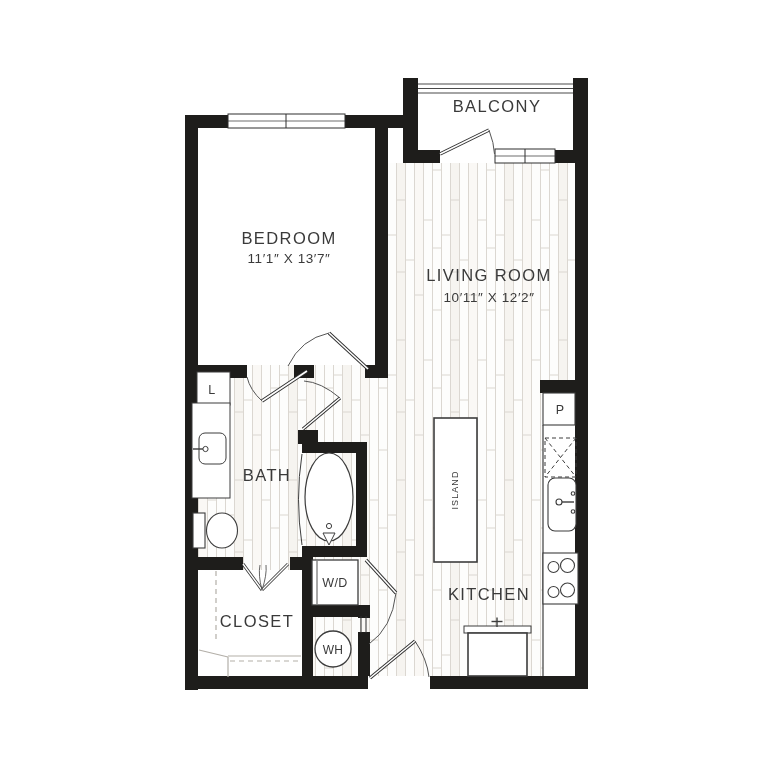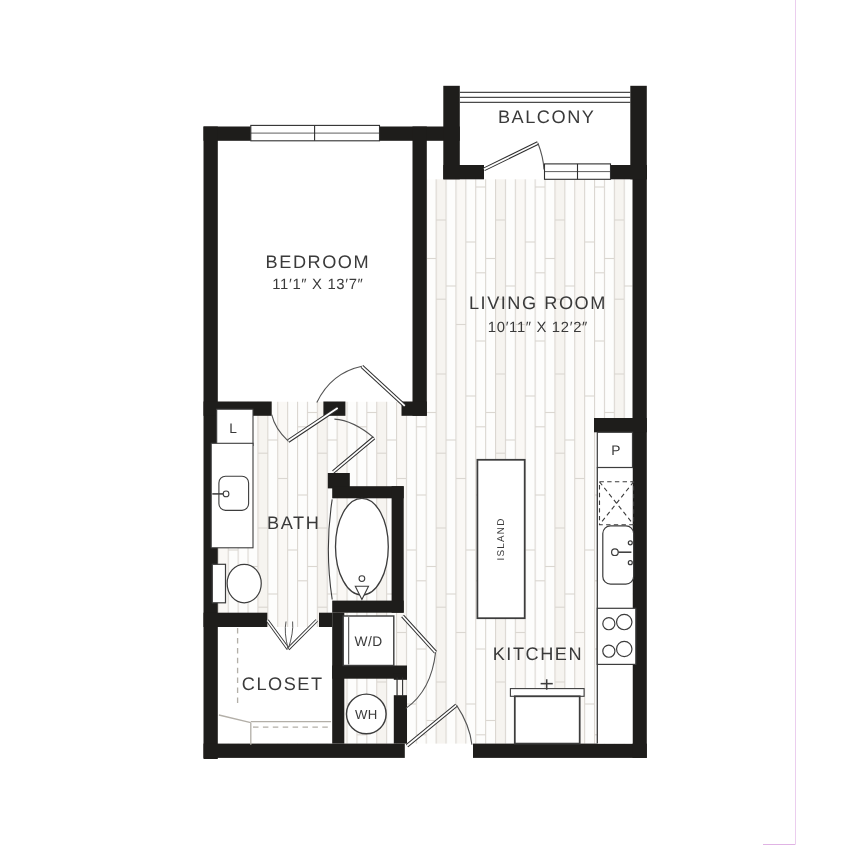--- a/index.html
+++ b/index.html
@@ -1,16 +1,16 @@
 <!DOCTYPE html>
 <html><head>
 <meta charset="utf-8">
 <style>
   html,body{margin:0;padding:0;background:#ffffff;}
-  .canvas{position:relative;width:723px;height:768px;background:#a21caf;overflow:hidden;
+  .canvas{position:relative;width:723px;height:768px;background:#15803d;overflow:hidden;
           font-family:"Liberation Sans", sans-serif;}
   svg{display:block;}
   text{font-family:"Liberation Sans", sans-serif;}
   .room-label{font-size:16.5px;letter-spacing:1.4px;}
   .dim-label{font-size:13.5px;letter-spacing:0.6px;}
   .small-label{font-size:12.5px;letter-spacing:0.4px;}
   .tiny-label{font-size:12px;letter-spacing:0.3px;}
   .island-label{font-size:9px;letter-spacing:1.1px;}
 </style>
 </head>

